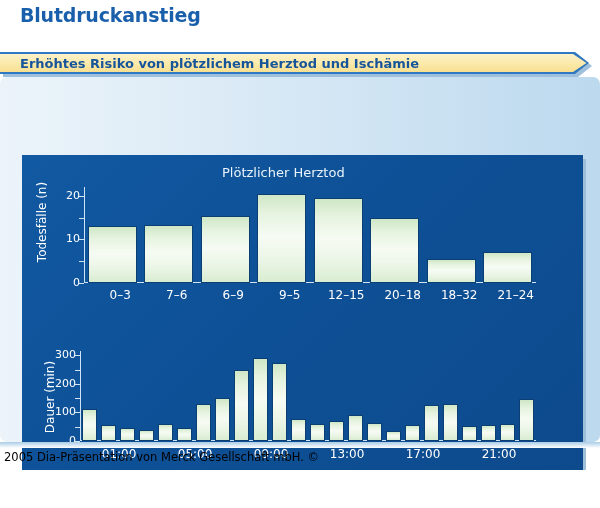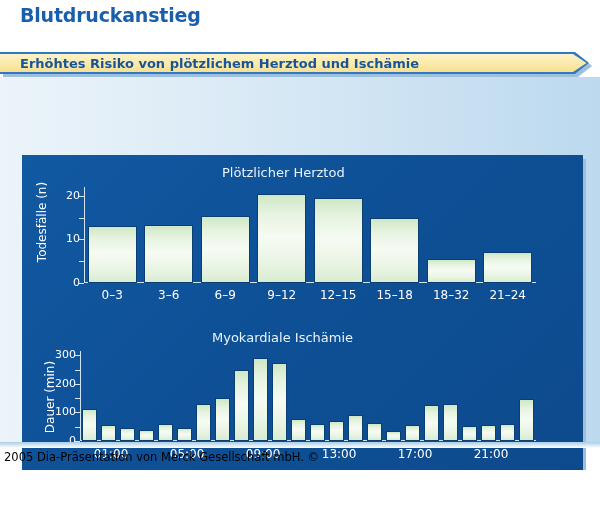--- a/index.html
+++ b/index.html
@@ -116,20 +116,21 @@
     font-size: 13px;
     white-space: nowrap;
   }
 
   
   #panel-outer {
     position: absolute;
     left: 0px; top: 77px;
     width: 600px; height: 365px;
     background: linear-gradient(to right, #ecf4fa 0%, #d3e6f4 55%, #bcd9ee 100%);
+    border-radius: 7px;
   }
   #panel-shadow {
     position: absolute;
     left: 26px; top: 82px;
     width: 560px; height: 344px;
     background: #9dbfda;
   }
   #panel {
     position: absolute;
     left: 22px; top: 78px;
@@ -225,21 +226,21 @@
     box-sizing: border-box;
   }
   #plot1 .bars { gap: 0; }
   #plot1 .barcell { flex: 1 1 0; display: flex; justify-content: center; align-items: flex-end; }
   #plot1 .bar { width: 86%; }
   #plot2 .barcell { flex: 1 1 0; display: flex; justify-content: center; align-items: flex-end; }
   #plot2 .bar { width: 74%; }
 
   .xtick-row {
     position: absolute;
-    left: 0; top: 100%;
+    left: 8px; top: 100%;
     width: 100%;
     display: flex;
     margin-top: 5px;
   }
   .xtick {
     flex: 1 1 0;
     text-align: center;
     color: #ffffff;
     font-family: "DejaVu Sans", sans-serif;
     font-size: 12px;
@@ -313,39 +314,38 @@
             </div>
             <div class="barcell">
               <div class="bar" style="height: 24px;"></div>
             </div>
             <div class="barcell">
               <div class="bar" style="height: 30.5455px;"></div>
             </div>
           </div>
         <div class="xtick-row">
             <div class="xtick">0–3</div>
-            <div class="xtick">3–6</div>
+            <div class="xtick">7–6</div>
             <div class="xtick">6–9</div>
-            <div class="xtick">9–12</div>
+            <div class="xtick">9–5</div>
             <div class="xtick">12–15</div>
-            <div class="xtick">15–18</div>
+            <div class="xtick">20–18</div>
             <div class="xtick">18–32</div>
             <div class="xtick">21–24</div>
           </div>
       <div class="tickmark" style="top: 96px;"></div>
           <div class="ytick" style="top: 96px;">0</div>
           <div class="tickmark" style="top: 52.3636px;"></div>
           <div class="ytick" style="top: 52.3636px;">10</div>
           <div class="tickmark" style="top: 8.72727px;"></div>
           <div class="ytick" style="top: 8.72727px;">20</div>
           <div class="tickmark" style="top: 74.1818px;"></div>
           <div class="tickmark" style="top: 30.5455px;"></div>
         </div>
 
-      <div class="chart-title" id="c2-title">Myokardiale Ischämie</div>
       <div class="axis-label" id="c2-ylabel">Dauer (min)</div>
       <div class="plot" id="plot2">
         <div class="axis-line-y"></div>
         <div class="axis-line-x"></div>
         <div class="bars">
             <div class="barcell">
               <div class="bar" style="height: 32px;"></div>
             </div>
             <div class="barcell">
               <div class="bar" style="height: 15.7143px;"></div>

